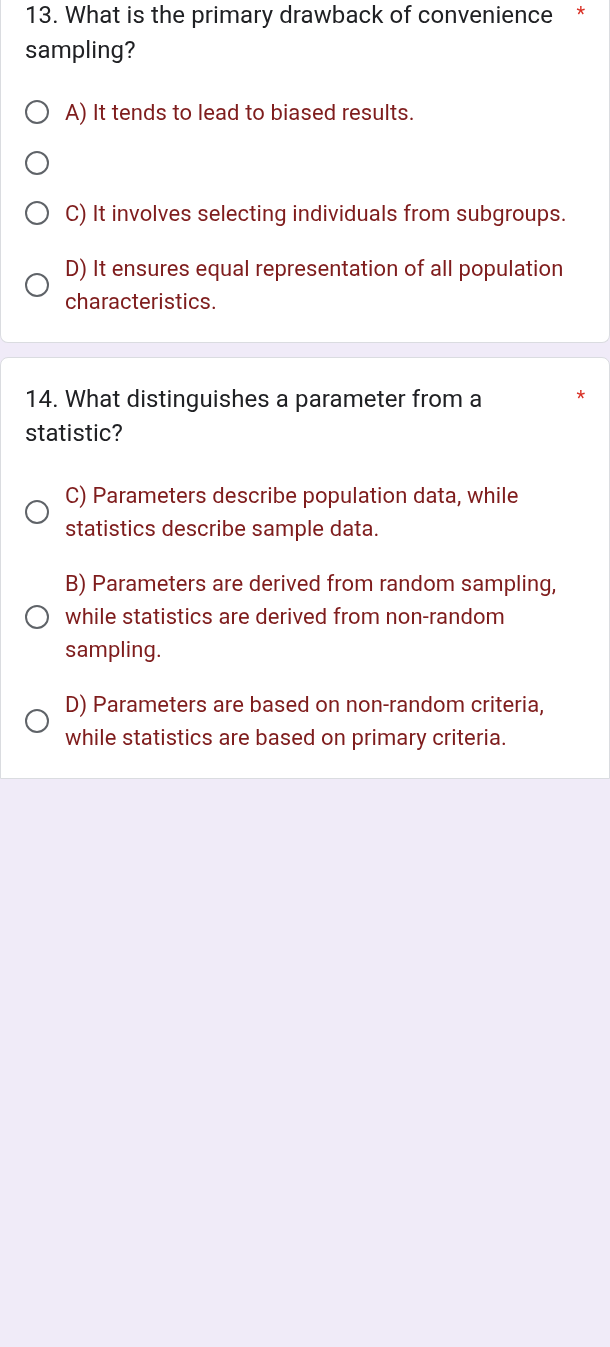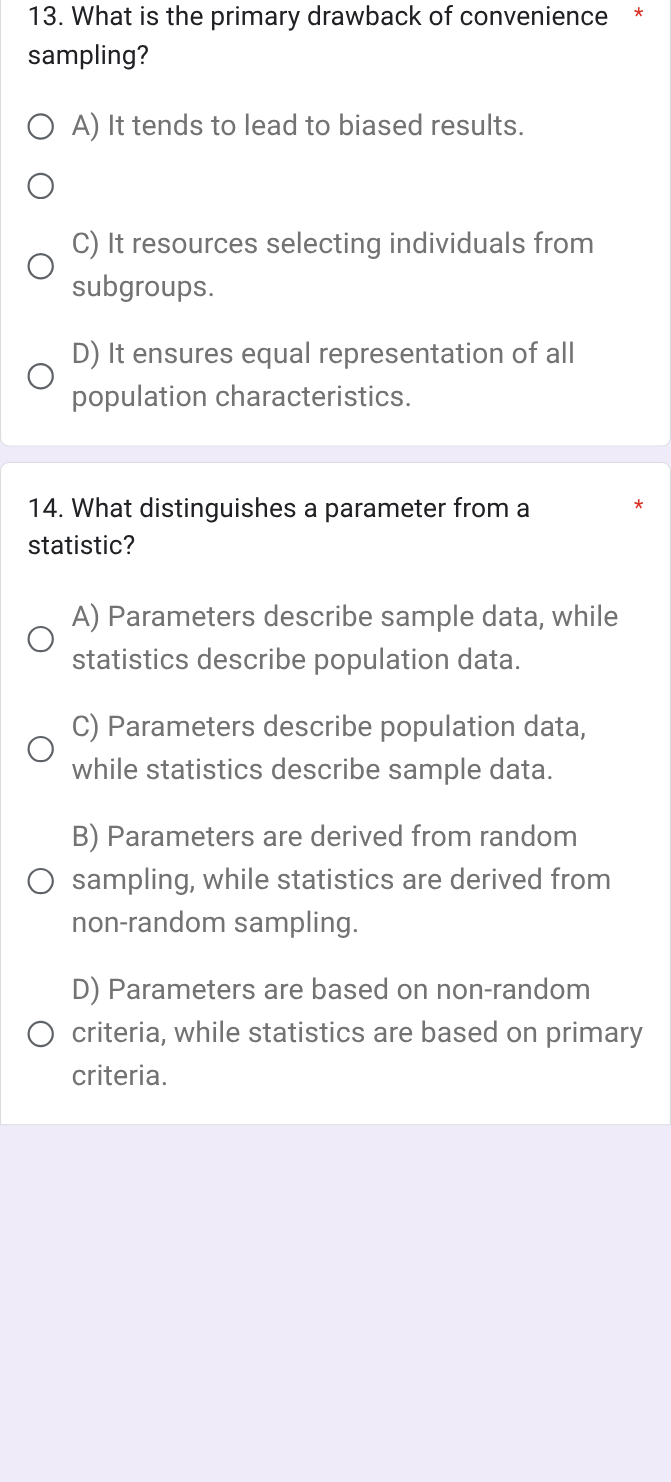--- a/index.html
+++ b/index.html
@@ -56,23 +56,23 @@
     cursor: pointer;
   }
   .radio {
     width: 24px;
     height: 24px;
     border: 2.4px solid #5f6368;
     border-radius: 50%;
     flex: 0 0 24px;
   }
   .opt-label {
-    font-size: 26px;
+    font-size: 22px;
     line-height: 1.5;
-    color: #737373;
+    color: #7f1d1d;
     letter-spacing: 0.1px;
   }
   .card.second .q-head { padding-top: 24px; }
   .cut .options .opt:last-child .opt-label {
     
   }
   .cut-wrap {
     height: 1096px;
     overflow: hidden;
     position: relative;
@@ -91,39 +91,35 @@
     <div class="options">
       <label class="opt">
         <span class="radio"></span>
         <span class="opt-label">A) It tends to lead to biased results.</span>
       </label>
       <label class="opt">
         <span class="radio"></span>
       </label>
       <label class="opt">
         <span class="radio"></span>
-        <span class="opt-label">C) It resources selecting individuals from subgroups.</span>
+        <span class="opt-label">C) It involves selecting individuals from subgroups.</span>
       </label>
       <label class="opt">
         <span class="radio"></span>
         <span class="opt-label">D) It ensures equal representation of all population characteristics.</span>
       </label>
     </div>
   </div>
 
   <div class="card second cut">
     <div class="q-head">
       <div class="q-text">14. What distinguishes a parameter from a statistic?</div>
       <div class="req">*</div>
     </div>
     <div class="options">
-      <label class="opt">
-        <span class="radio"></span>
-        <span class="opt-label">A) Parameters describe sample data, while statistics describe population data.</span>
-      </label>
       <label class="opt">
         <span class="radio"></span>
         <span class="opt-label">C) Parameters describe population data, while statistics describe sample data.</span>
       </label>
       <label class="opt">
         <span class="radio"></span>
         <span class="opt-label">B) Parameters are derived from random sampling, while statistics are derived from non-random sampling.</span>
       </label>
       <label class="opt">
         <span class="radio"></span>

